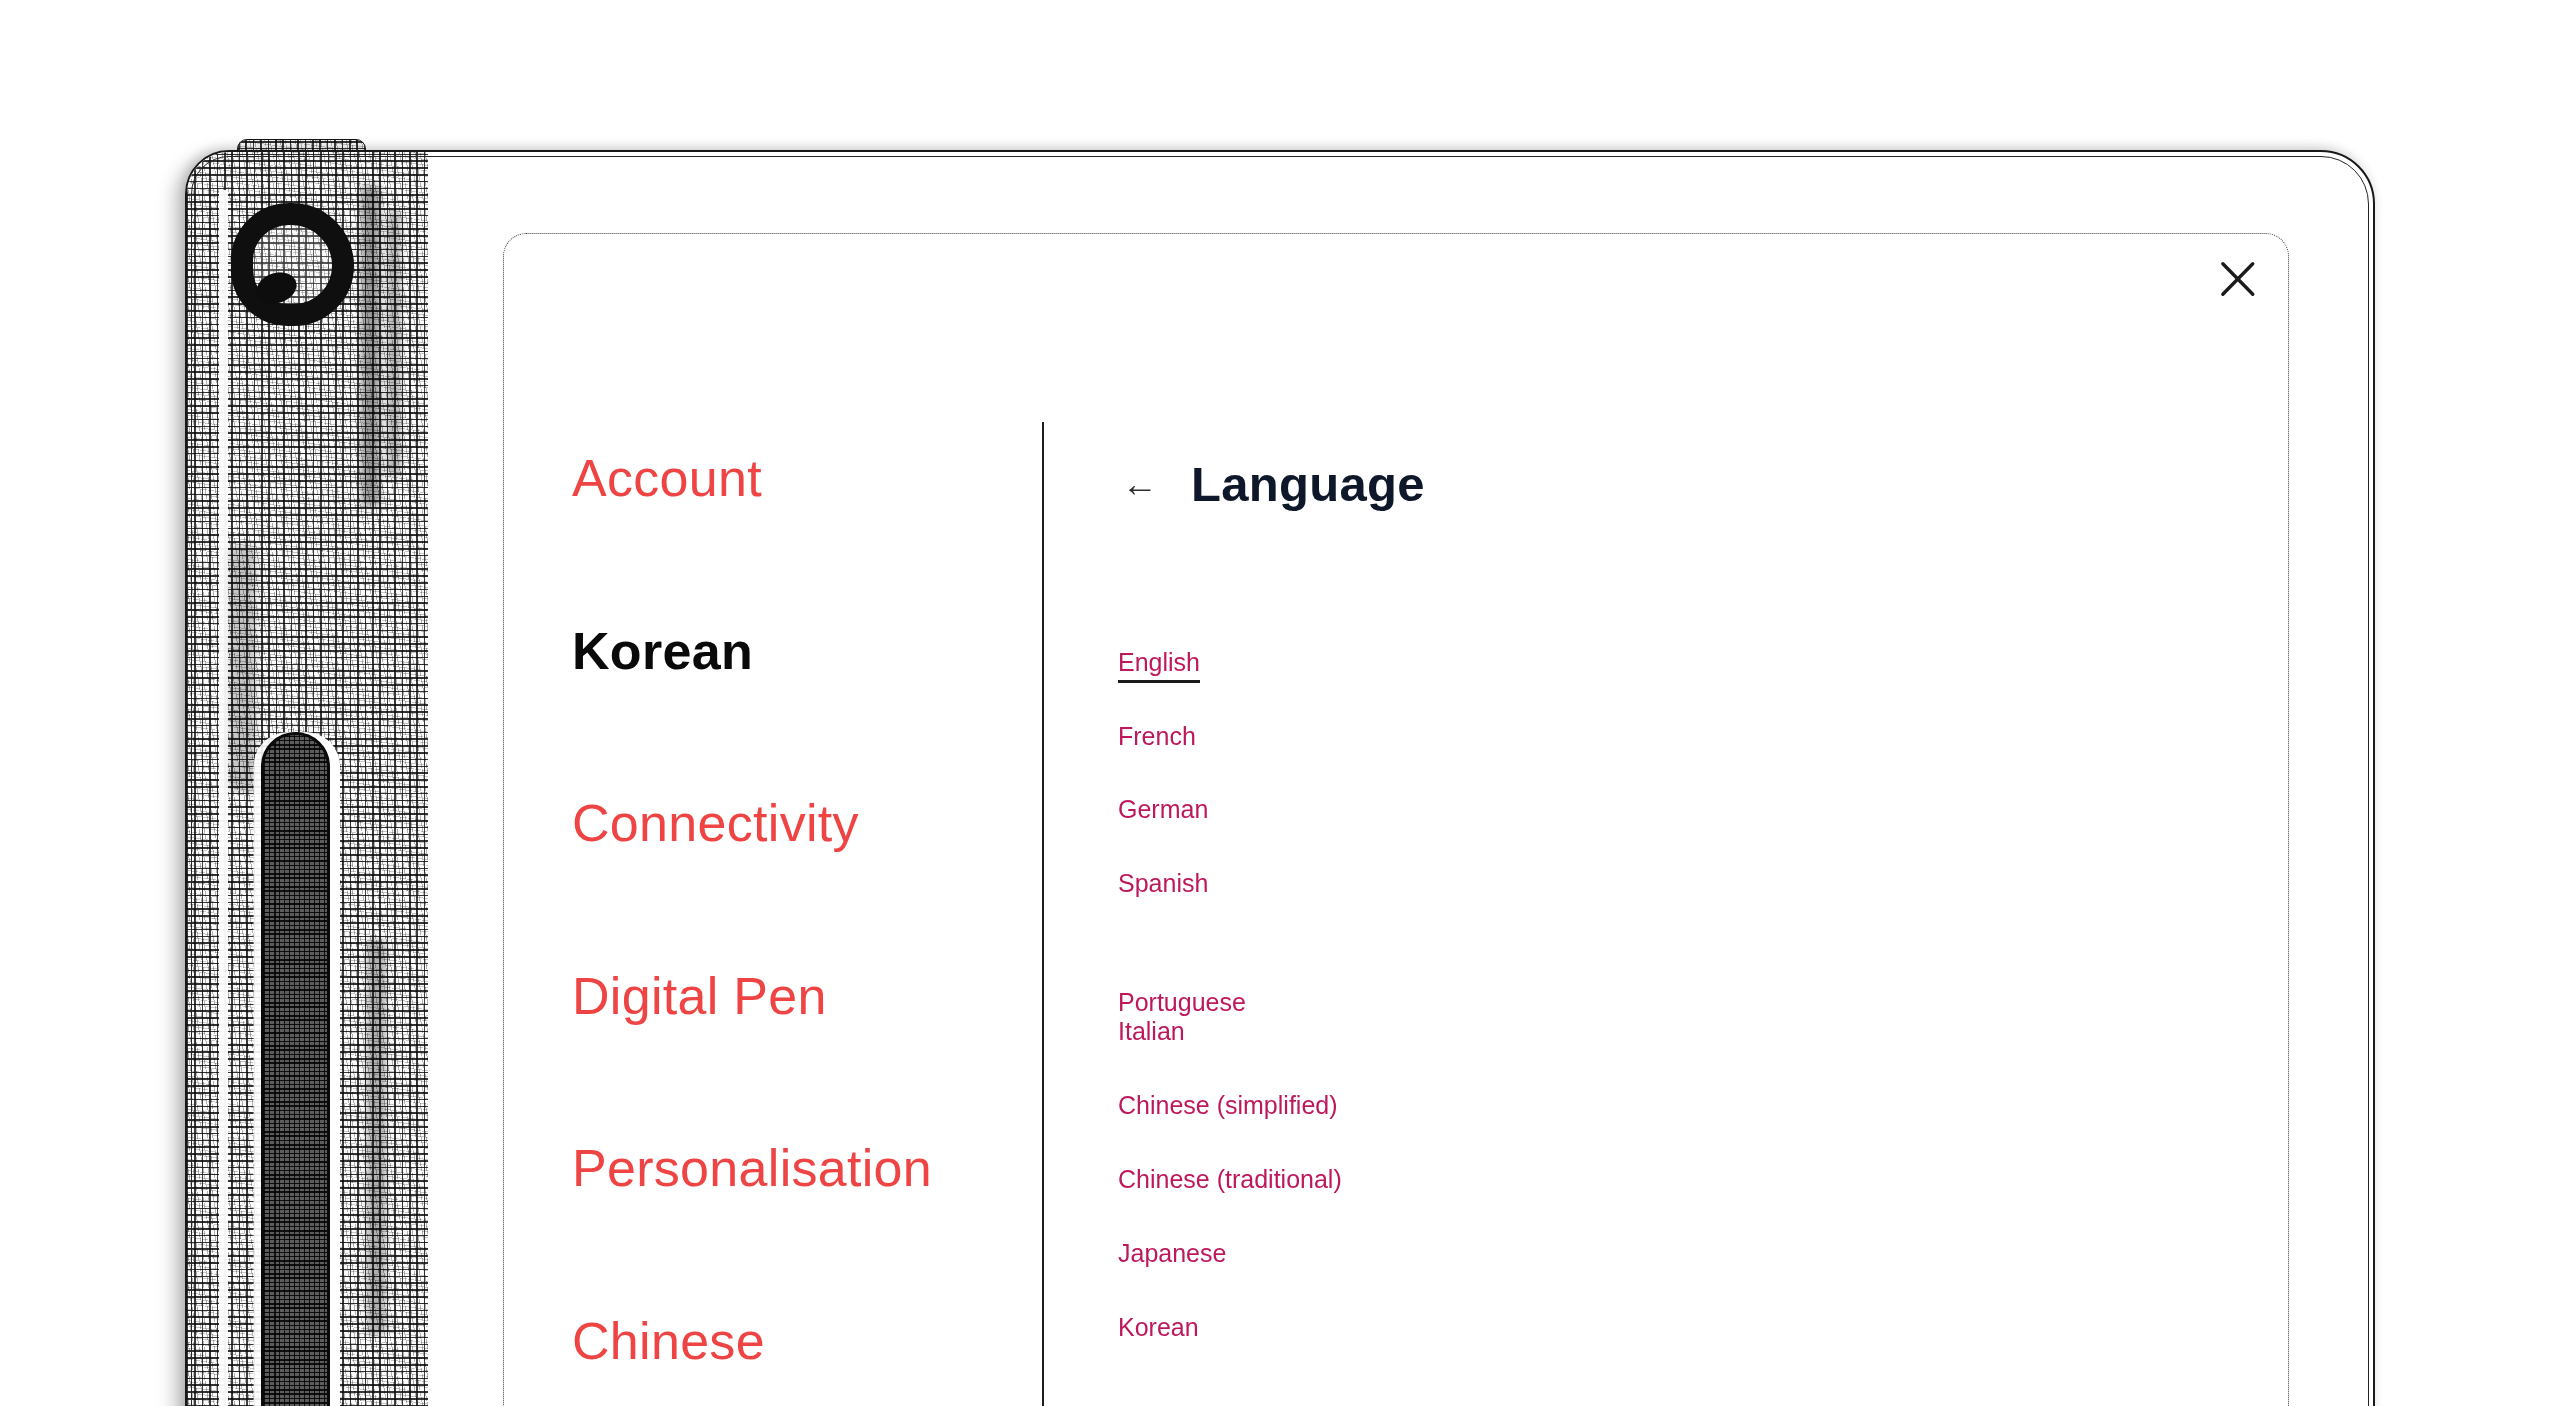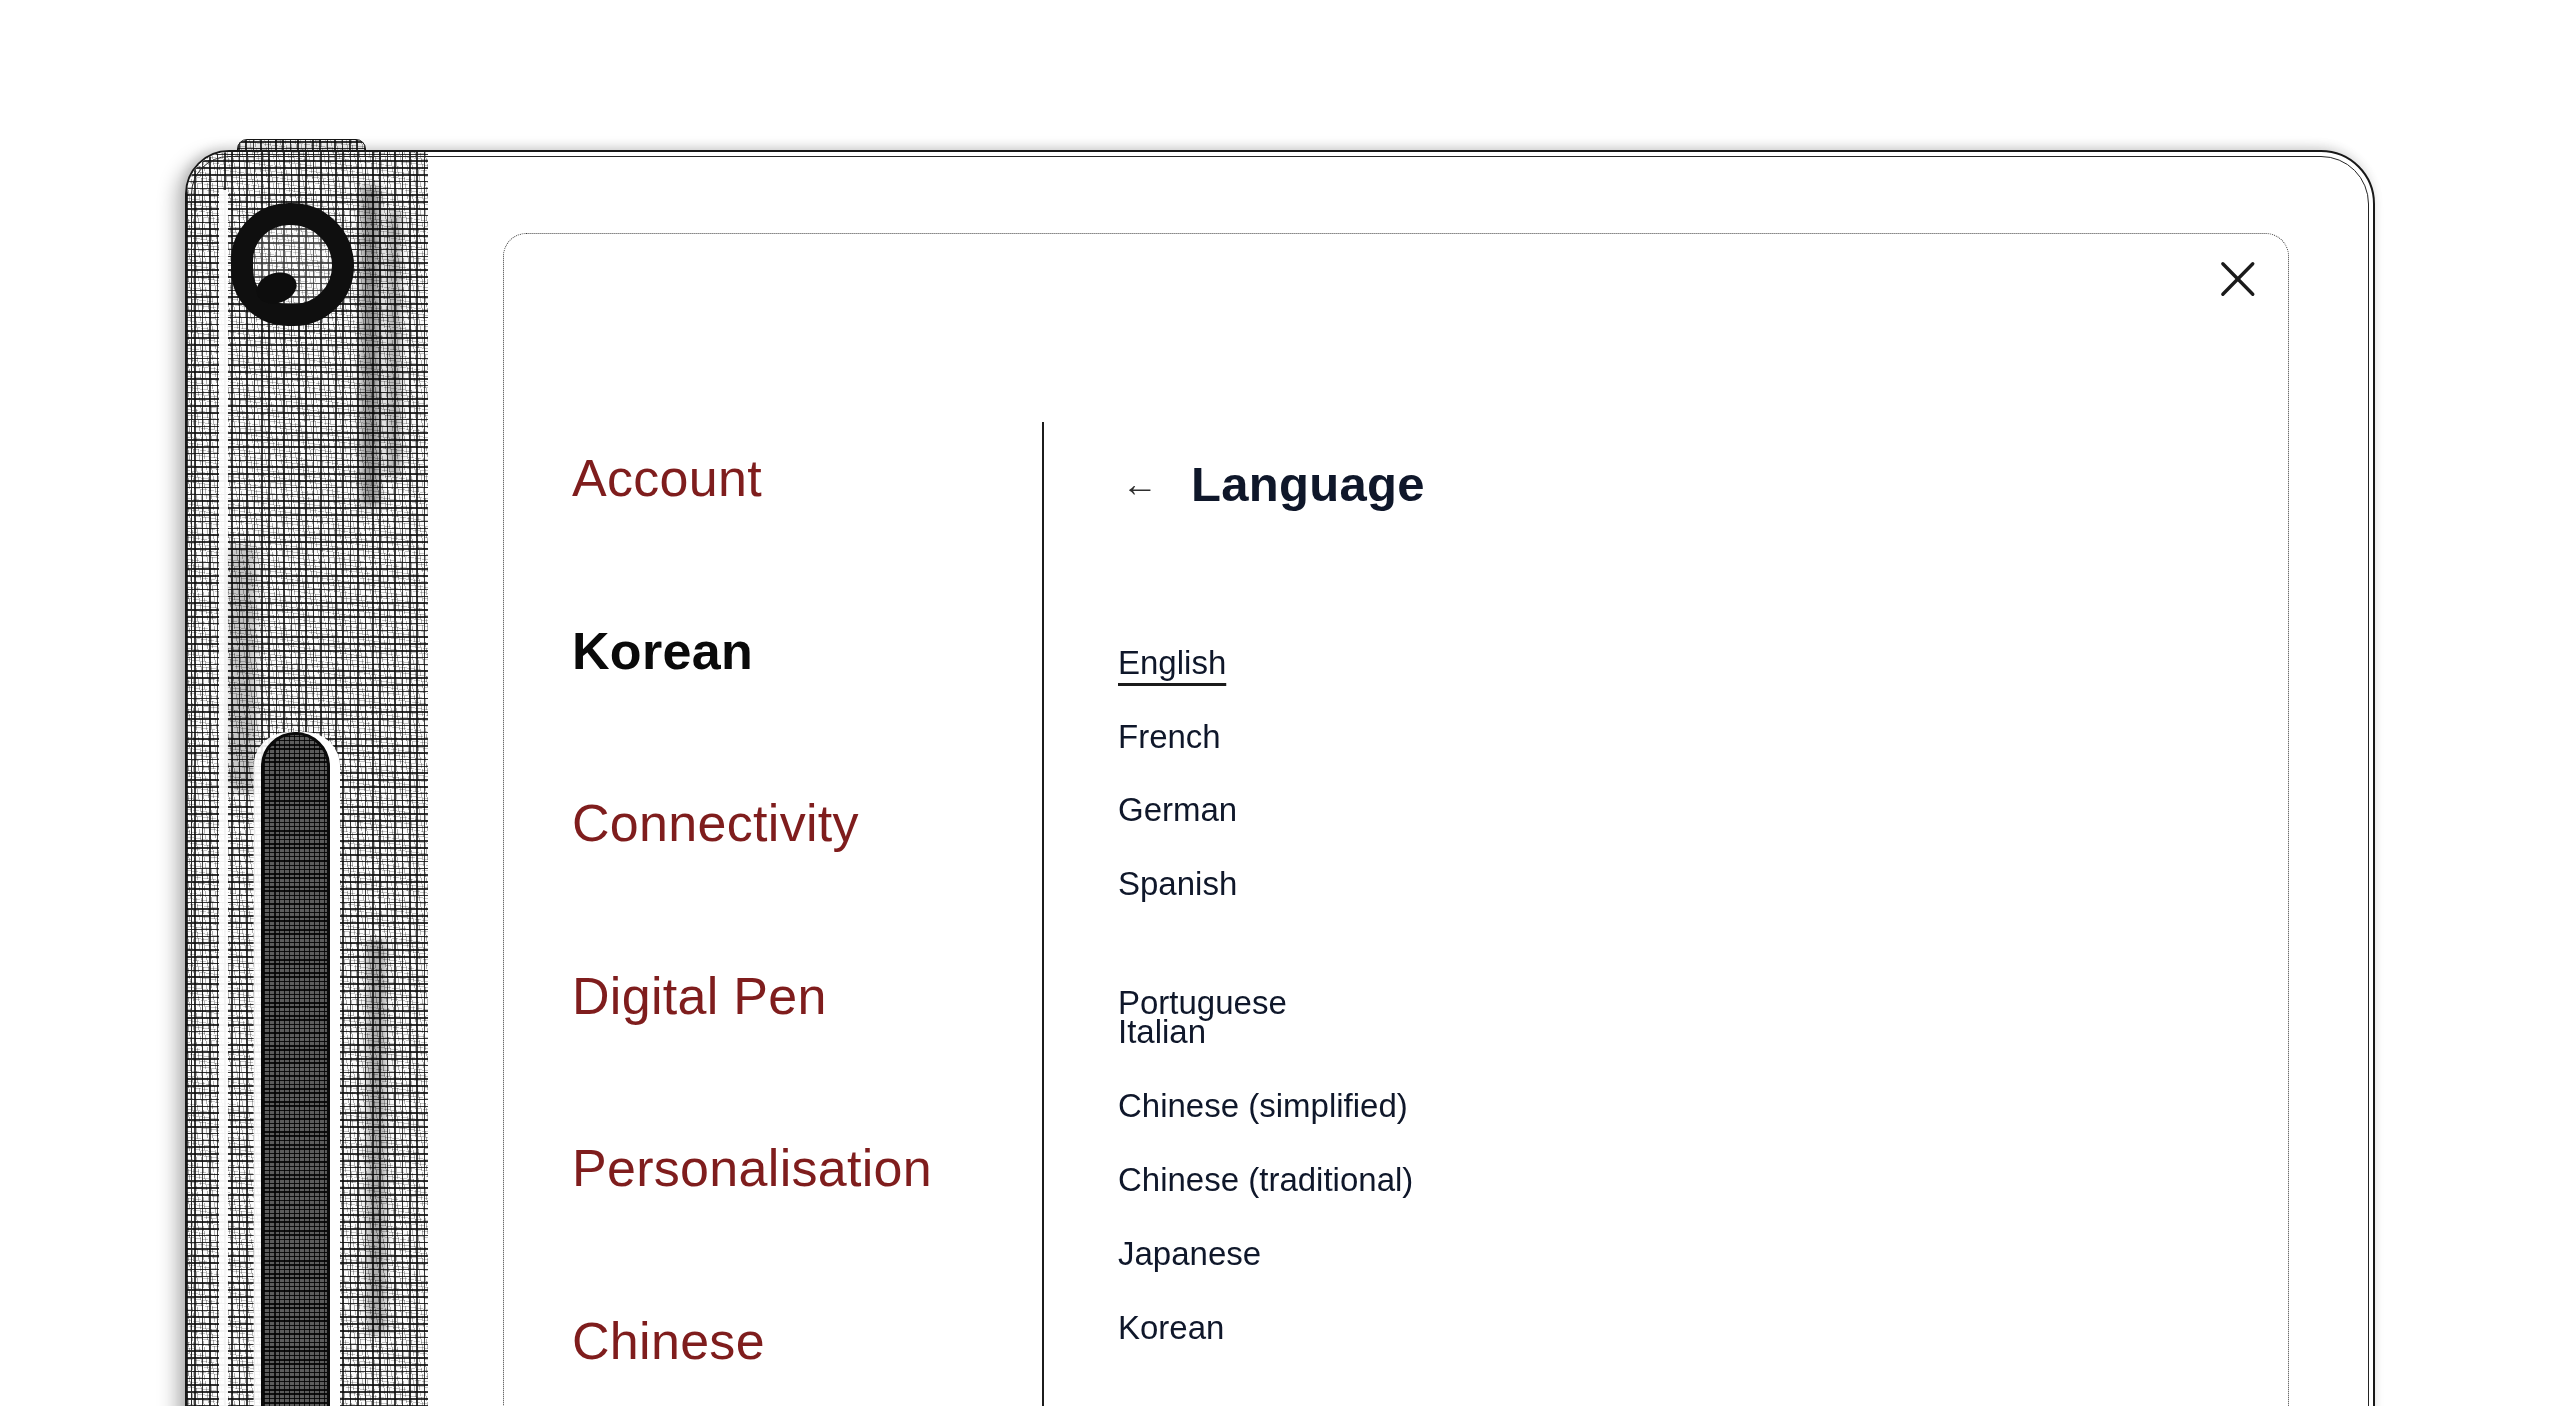--- a/index.html
+++ b/index.html
@@ -60,35 +60,35 @@
 
   .close-btn { position:absolute; left:2216px; top:257px; width:43px; height:44px;
     cursor:pointer; background:none; border:none; }
 
   .divider { position:absolute; left:1042px; top:422px; width:1.8px; height:985px;
     background:#1c1c1c; }
 
   
   .side-item { position:absolute; left:572px; height:62px; display:flex;
     align-items:center; cursor:pointer; }
-  .side-label { font-size:52px; color:#7f1d1d; letter-spacing:0.3px; }
+  .side-label { font-size:52px; color:#ef4444; letter-spacing:0.3px; }
   .side-item.active .side-label { color:#0a0a0a; font-weight:700; }
 
   
   .detail-header { position:absolute; left:1122px; top:455px; height:57px;
     display:flex; align-items:center; }
   .back-arrow { font-size:36px; color:#2e2e2e; width:69px; cursor:pointer;
     display:inline-block; }
   .detail-title { font-size:49px; font-weight:700; color:#0f172a;
     letter-spacing:0.3px; }
 
   
   .lang-item { position:absolute; left:1118px; height:43px; display:flex;
     align-items:center; cursor:pointer; }
-  .lang-label { font-size:33px; color:#0f172a; }
+  .lang-label { font-size:25px; color:#be185d; }
   .lang-item.selected .lang-label { text-decoration:underline;
     text-decoration-thickness:2.5px; text-underline-offset:9.2px;
     text-decoration-color:#1b1b1b; }
 </style>
 </head>
 <body>
 
 <div class="stage">
 
   <div class="spine-bump hatch"></div>

